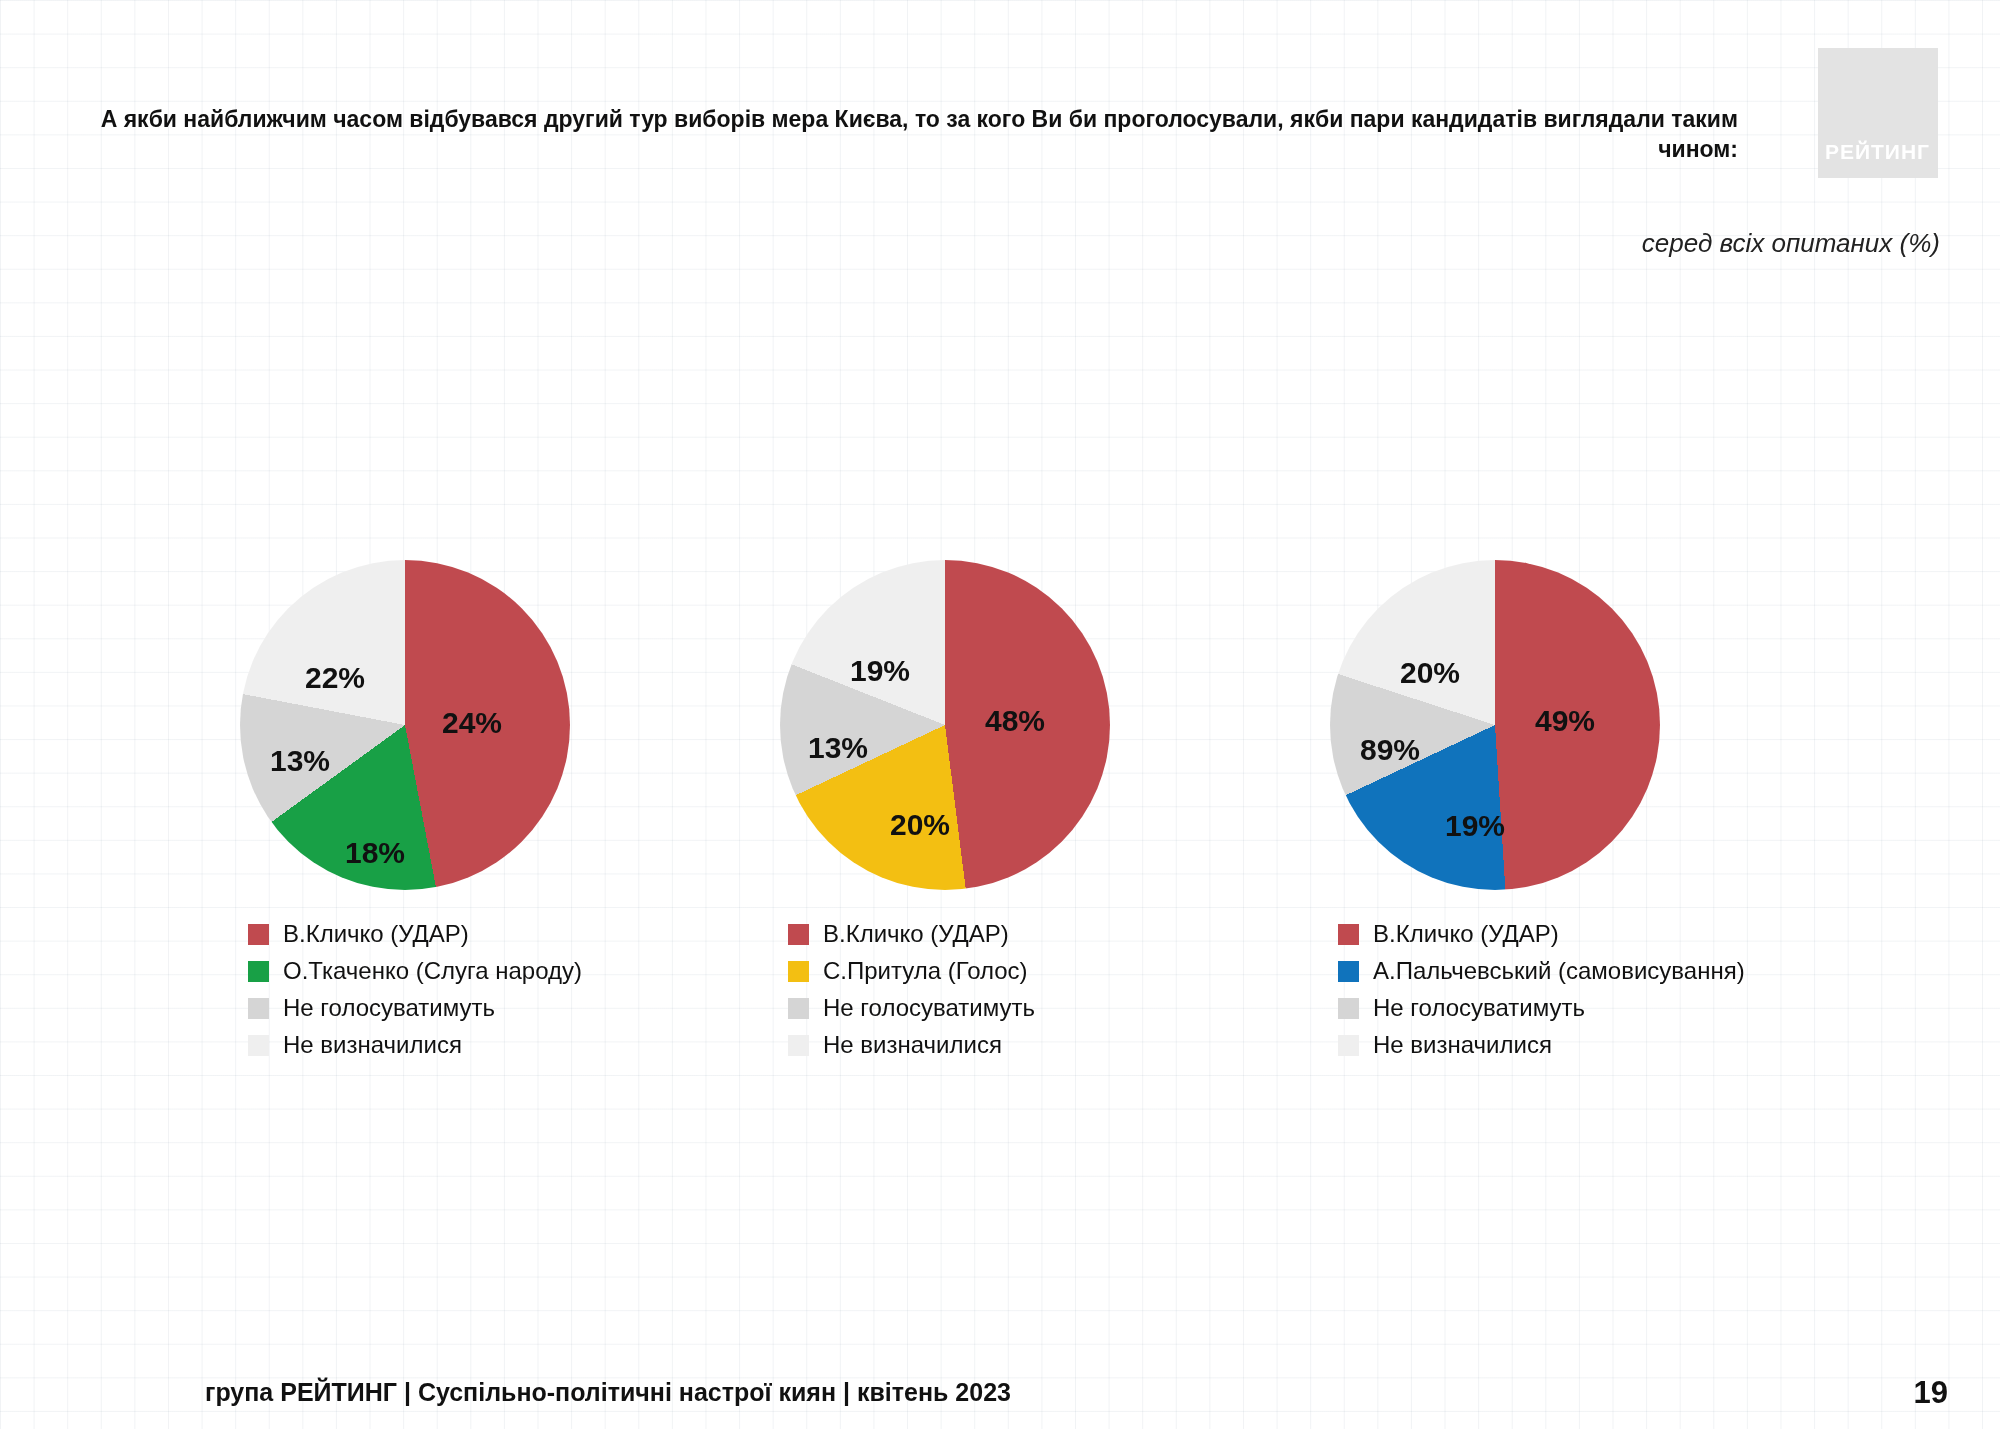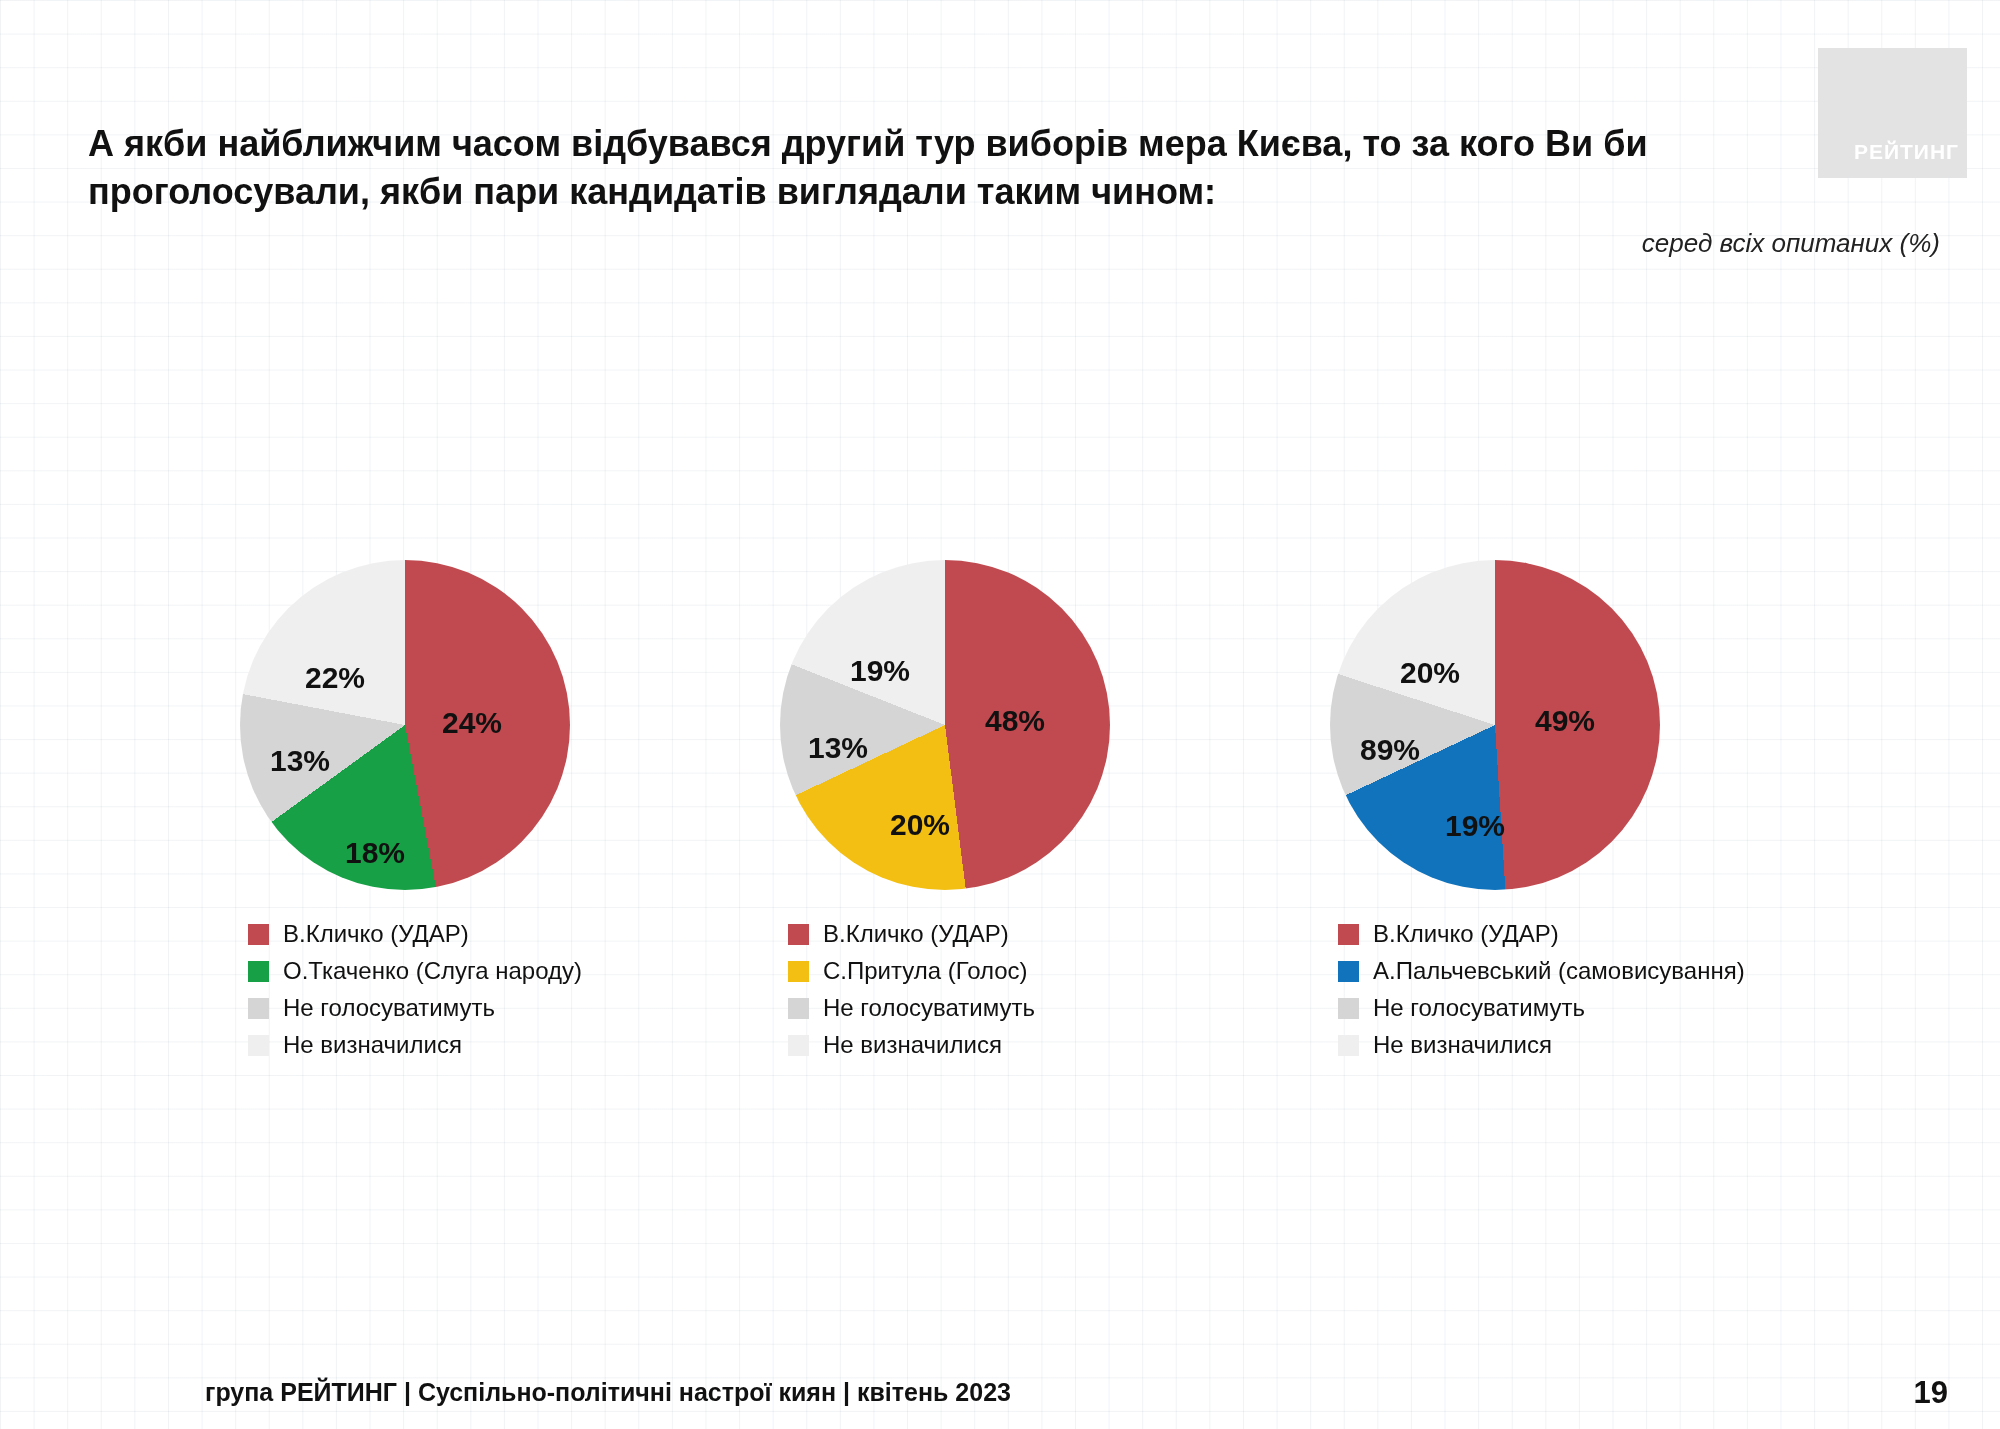--- a/index.html
+++ b/index.html
@@ -21,42 +21,43 @@
     background-color: #ffffff;
     background-image:
       linear-gradient(to right, rgba(120,140,160,0.10) 1px, transparent 1px),
       linear-gradient(to bottom, rgba(120,140,160,0.10) 1px, transparent 1px);
     background-size: 33.6px 33.6px;
   }
   .logo {
     position: absolute;
     top: 48px;
     left: 1818px;
-    width: 149px;
+    width: 120px;
     height: 130px;
     background: #e3e3e3;
   }
   .logo-text {
     position: absolute;
     bottom: 14px;
     right: 8px;
     font-size: 21px;
     font-weight: bold;
     color: #ffffff;
     letter-spacing: 1px;
   }
   .title {
     position: absolute;
     left: 88px;
-    top: 120px;
+    top: 104px;
     width: 1650px;
-    font-size: 36px;
+    font-size: 23px;
     font-weight: bold;
     color: #111111;
     line-height: 1.32;
+    text-align: right;
   }
   .subtitle {
     position: absolute;
     right: 60px;
     top: 228px;
     font-size: 26px;
     font-style: italic;
     color: #222222;
     text-align: center;
   }

